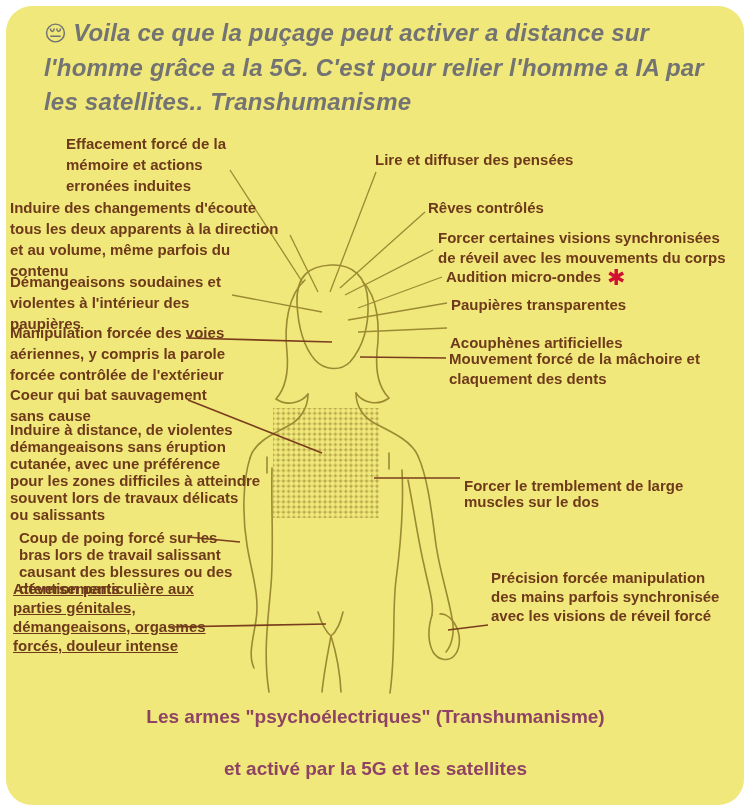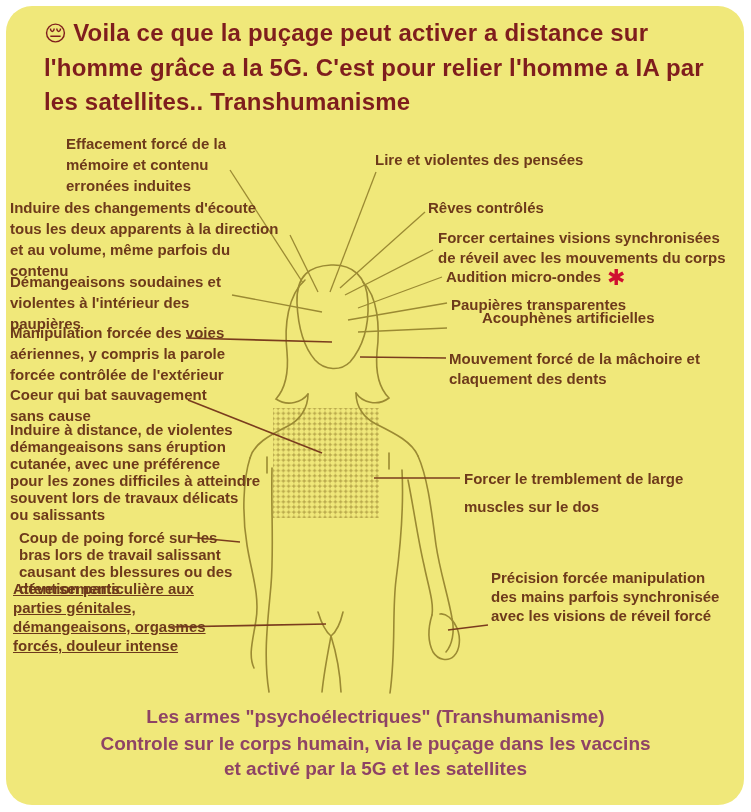--- a/index.html
+++ b/index.html
@@ -9,40 +9,40 @@
     font-family:"Liberation Sans","DejaVu Sans",sans-serif;
   }
   #card{
     position:absolute;left:6px;top:6px;width:738px;height:799px;
     background:#f0e87a;border-radius:26px;
   }
   #figure-svg{position:absolute;left:0;top:0;z-index:1;}
   .txt{position:absolute;z-index:2;white-space:pre-line;font-weight:bold;}
   .hdr{
     left:44px;top:16px;width:676px;
-    font-size:24px;line-height:34px;color:#7f1d1d;letter-spacing:0.2px;
+    font-size:24px;line-height:34px;color:#737373;letter-spacing:0.2px;font-style:italic;
   }
   .hdr .emoji{font-size:22px;margin-right:6px;}
   .lbl{font-size:15px;color:#6e3a1b;line-height:21px;}
   .ll0{left:66px;top:133px;}
   .ll1{left:10px;top:197px;}
   .ll2{left:10px;top:271px;}
   .ll3{left:10px;top:322px;}
   .ll4{left:10px;top:384px;}
   .ll5{left:10px;top:421px;line-height:17px;}
   .ll6{left:19px;top:529px;line-height:17px;}
   .ll7{left:13px;top:579px;line-height:19px;text-decoration:underline;}
   .rl0{left:375px;top:149px;}
   .rl1{left:428px;top:197px;}
   .rl2{left:438px;top:228px;line-height:20px;}
   .rl3{left:446px;top:266px;}
   .rl4{left:451px;top:294px;}
-  .rl5{left:450px;top:307px;margin-left:32px;}
+  .rl5{left:450px;top:332px;}
   .rl6{left:449px;top:349px;line-height:20px;}
-  .rl7{left:464px;top:465px;line-height:28px;}
+  .rl7{left:464px;top:478px;line-height:16px;}
   .rl8{left:491px;top:568px;line-height:19px;}
   .ast{color:#cf1030;font-size:22px;vertical-align:-3px;margin-left:6px;line-height:0;}
   .footer{left:0;top:0;width:751px;text-align:center;font-size:19px;color:#8e4365;}
   .f1{top:706px;}
   .f2{top:733px;}
   .f3{top:758px;}
 </style>
 </head>
 <body>
 
@@ -93,21 +93,21 @@
       <path d="M170 627 L326 624"></path>
       <path d="M374 478 L460 478"></path>
       <path d="M360 357 L446 358"></path>
       <path d="M448 630 L488 625"></path>
     </g>
   </svg>
 
   <div class="txt hdr"><span class="emoji">😔</span><span>Voila ce que la puçage peut activer a distance sur l'homme grâce a la 5G. C'est pour relier l'homme a IA par les satellites.. Transhumanisme</span></div>
 
   <div class="txt lbl ll0">Effacement forcé de la
-mémoire et contenu
+mémoire et actions
 erronées induites</div>
   <div class="txt lbl ll1">Induire des changements d'écoute
 tous les deux apparents à la direction
 et au volume, même parfois du
 contenu</div>
   <div class="txt lbl ll2">Démangeaisons soudaines et
 violentes à l'intérieur des
 paupières</div>
   <div class="txt lbl ll3">Manipulation forcée des voies
 aériennes, y compris la parole
@@ -122,31 +122,30 @@
 ou salissants</div>
   <div class="txt lbl ll6">Coup de poing forcé sur les
 bras lors de travail salissant
 causant des blessures ou des
 déversements</div>
   <div class="txt lbl ll7">Attention particulière aux
 parties génitales,
 démangeaisons, orgasmes
 forcés, douleur intense</div>
 
-  <div class="txt lbl rl0">Lire et violentes des pensées</div>
+  <div class="txt lbl rl0">Lire et diffuser des pensées</div>
   <div class="txt lbl rl1">Rêves contrôlés</div>
   <div class="txt lbl rl3"><span>Audition micro-ondes</span><span class="ast">✱</span></div>
   <div class="txt lbl rl2">Forcer certaines visions synchronisées
 de réveil avec les mouvements du corps</div>
   <div class="txt lbl rl4">Paupières transparentes</div>
   <div class="txt lbl rl5">Acouphènes artificielles</div>
   <div class="txt lbl rl6">Mouvement forcé de la mâchoire et
 claquement des dents</div>
   <div class="txt lbl rl7">Forcer le tremblement de large
 muscles sur le dos</div>
   <div class="txt lbl rl8">Précision forcée manipulation
 des mains parfois synchronisée
 avec les visions de réveil forcé</div>
 
   <div class="txt footer f1">Les armes "psychoélectriques" (Transhumanisme)</div>
-  <div class="txt footer f2">Controle sur le corps humain, via le puçage dans les vaccins</div>
   <div class="txt footer f3">et activé par la 5G et les satellites</div>
 </div>
 
 </body></html>

